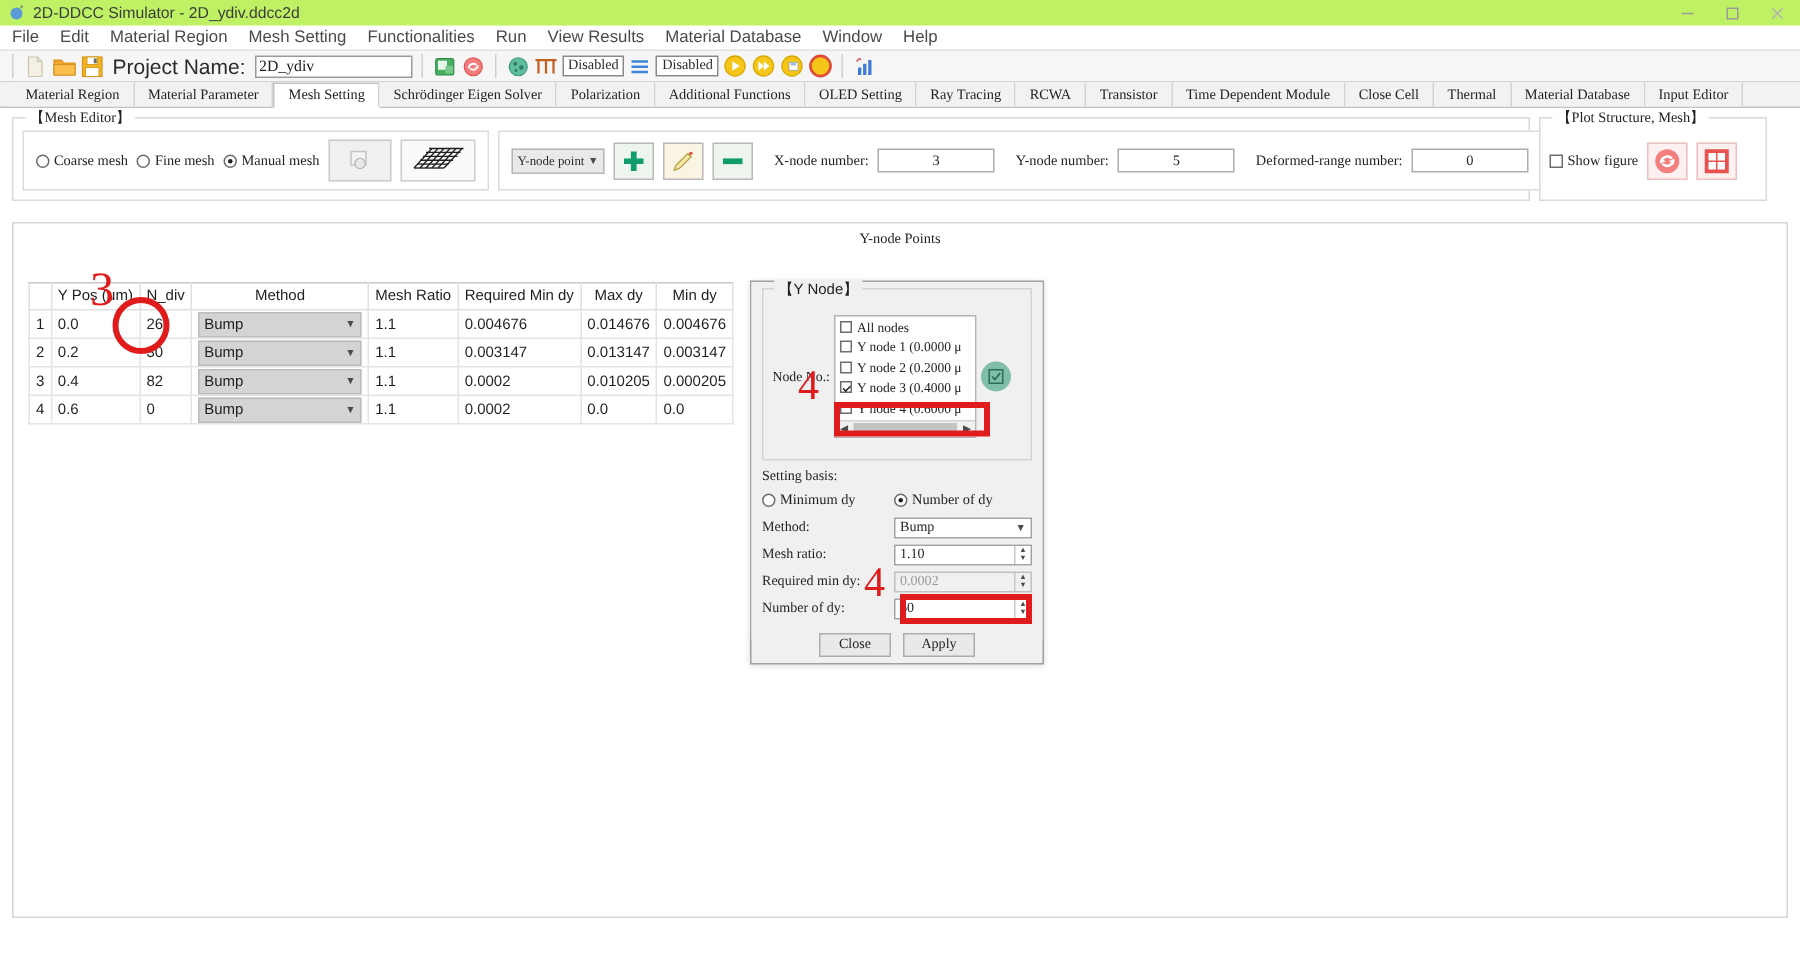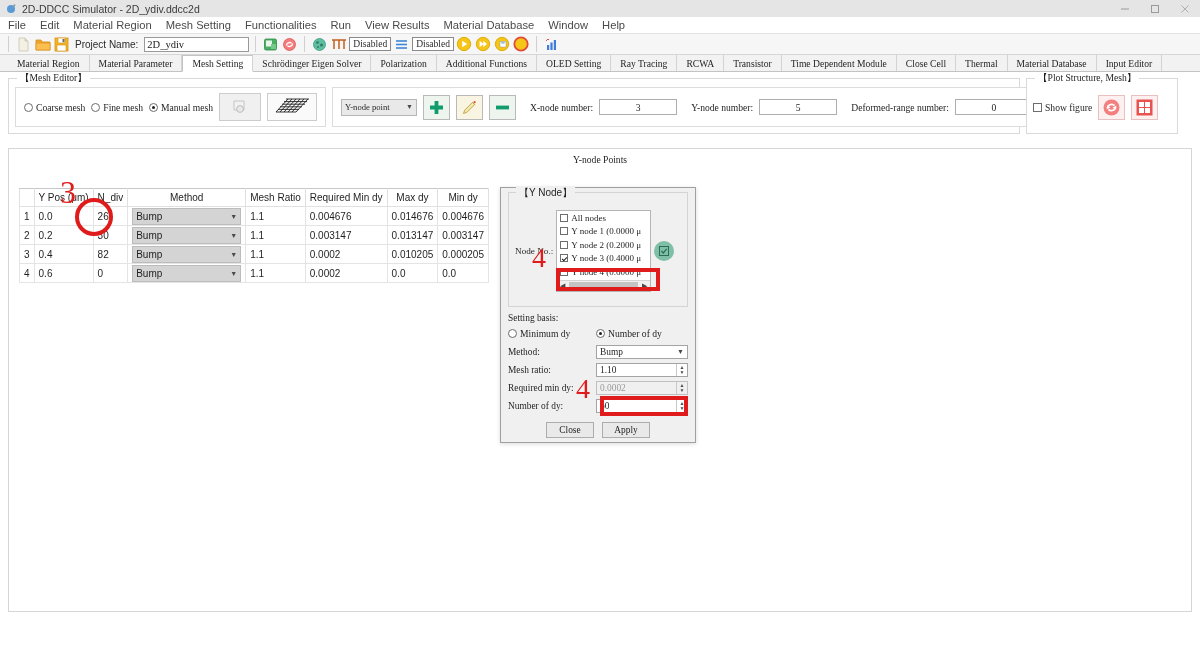--- a/index.html
+++ b/index.html
@@ -12,21 +12,21 @@
   }
   #app {
     position: relative;
     width: 1200px; height: 650px;
     background: #ffffff;
   }
 
   
   .titlebar {
     height: 17px;
-    background: #e5e5e5;
+    background: #bef264;
     display: flex; align-items: center;
     padding-left: 6px;
     position: relative;
   }
   .title-icon {
     width: 11px; height: 11px;
     margin-right: 5px;
     position: relative;
     flex: 0 0 auto;
   }
@@ -84,21 +84,21 @@
     width: 1px; height: 16px; background: #d0d0d0;
     margin: 0 4px;
   }
   .tb-icon {
     width: 17px; height: 17px;
     display: flex; align-items: center; justify-content: center;
     flex: 0 0 auto;
     position: relative;
   }
   .proj-label {
-    font-size: 10px; color: #2b2b2b;
+    font-size: 14px; color: #2b2b2b;
     margin: 0 4px 0 3px;
     white-space: nowrap;
   }
   .proj-input {
     width: 105px; height: 15px;
     border: 1px solid #9a9a9a;
     background: #ffffff;
     font-size: 10.5px; color: #1a1a1a;
     padding: 0 2px;
     font-family: "Liberation Serif", serif;
@@ -206,21 +206,21 @@
     background: #f0f0f0;
     display: flex; align-items: center; justify-content: center;
   }
   .btn-mesh {
     width: 50px; height: 28px;
     border: 1px solid #cccccc;
     background: #fafafa;
     display: flex; align-items: center; justify-content: center;
   }
   .sel-node {
-    width: 76px; height: 17px;
+    width: 62px; height: 17px;
     border: 1px solid #b6b6b6;
     background: #e9e9e9;
     font-size: 8.6px;
     font-family: "Liberation Serif", serif;
     color: #2b2b2b;
     display: flex; align-items: center; justify-content: space-between;
     padding: 0 3px;
   }
   .sq-btn {
     width: 27px; height: 25px;

